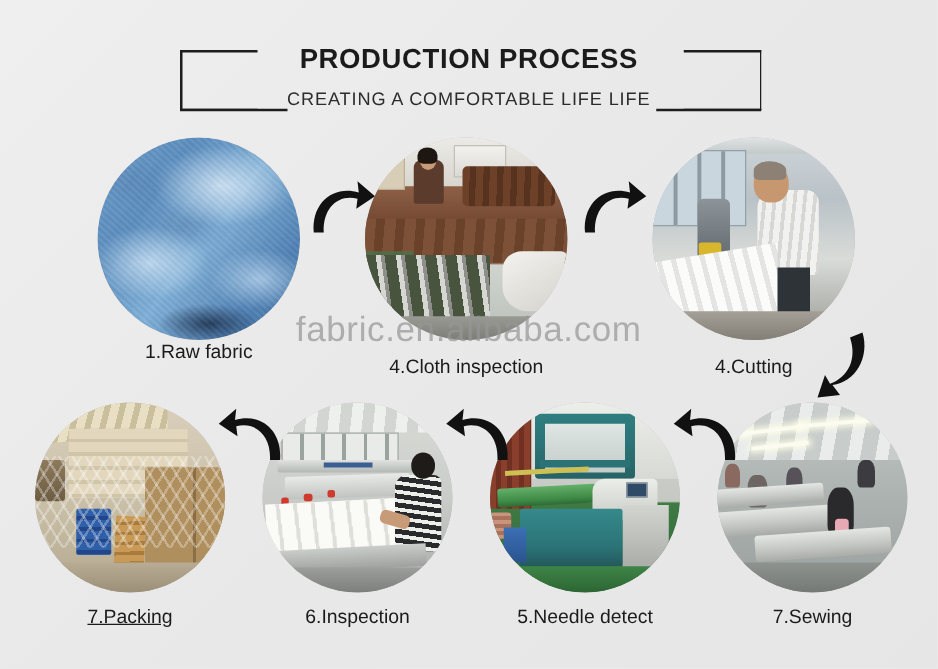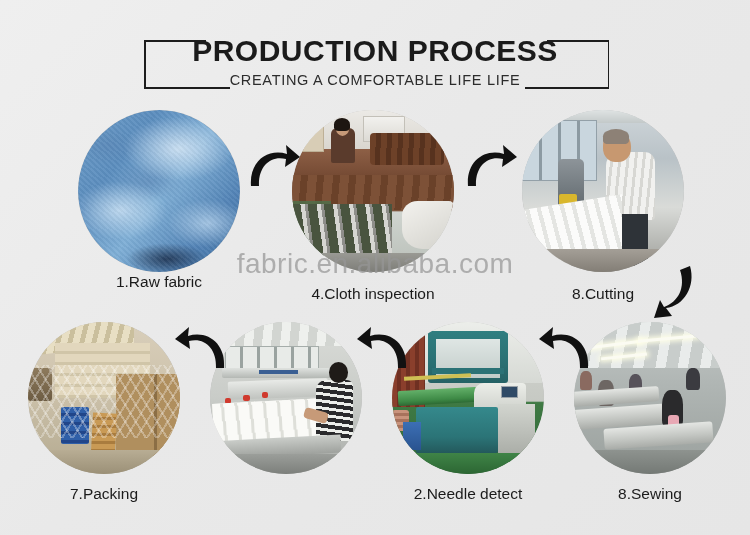--- a/index.html
+++ b/index.html
@@ -32,21 +32,21 @@
     width: 750px;
     height: 72px;
   }
 
   .title-main {
     position: absolute;
     left: 0;
     top: 18px;
     width: 750px;
     text-align: center;
-    font-size: 30px;
+    font-size: 22px;
     font-weight: bold;
     letter-spacing: 0.5px;
     color: #1b1b1b;
     line-height: 1;
     white-space: nowrap;
   }
 
   .title-sub {
     position: absolute;
     left: 0;
@@ -661,22 +661,23 @@
       <path d="M50 44 C52 20, 34 6, 14 12 L15 3 L1 15 L16 25 L15 17 C30 13, 43 24, 42 44 Z" fill="#111111"></path>
     </svg>
   </div>
 
   <div class="watermark">fabric.en.alibaba.com</div>
 
   <div class="caption" style="left:79px; top:274px; width:160px;">1.Raw fabric</div>
 
   <div class="caption" style="left:273px; top:286px; width:200px;">4.Cloth inspection</div>
 
-  <div class="caption" style="left:523px; top:286px; width:160px;">8.Cutting</div>
-
-  <div class="caption" style="left:24px; top:486px; width:160px;">7.Packing</div>
-
-
-  <div class="caption" style="left:388px; top:486px; width:160px;">2.Needle detect</div>
-
-  <div class="caption" style="left:570px; top:486px; width:160px;">8.Sewing</div>
+  <div class="caption" style="left:523px; top:286px; width:160px;">4.Cutting</div>
+
+  <div class="caption" style="left:24px; top:486px; width:160px;text-decoration:underline;">7.Packing</div>
+
+  <div class="caption" style="left:206px; top:486px; width:160px;">6.Inspection</div>
+
+  <div class="caption" style="left:388px; top:486px; width:160px;">5.Needle detect</div>
+
+  <div class="caption" style="left:570px; top:486px; width:160px;">7.Sewing</div>
 
 </div>
 
 </body></html>

